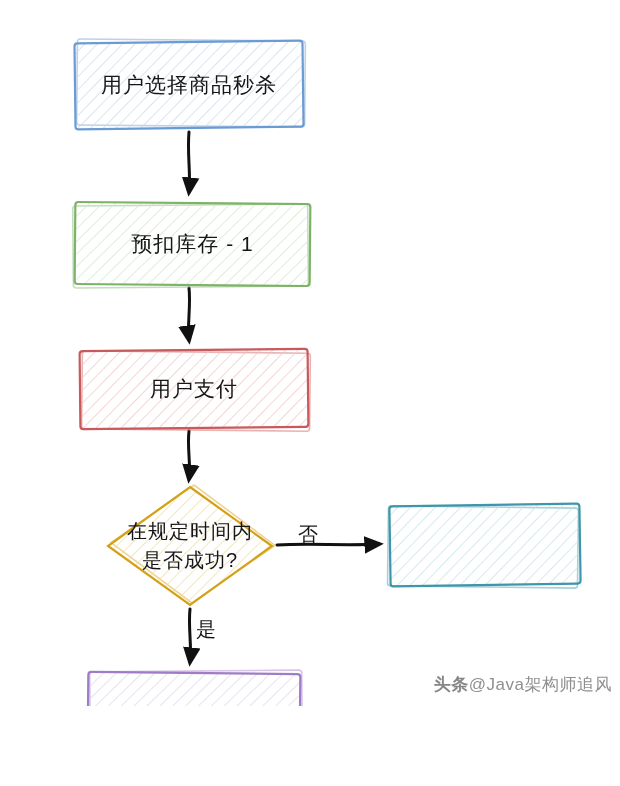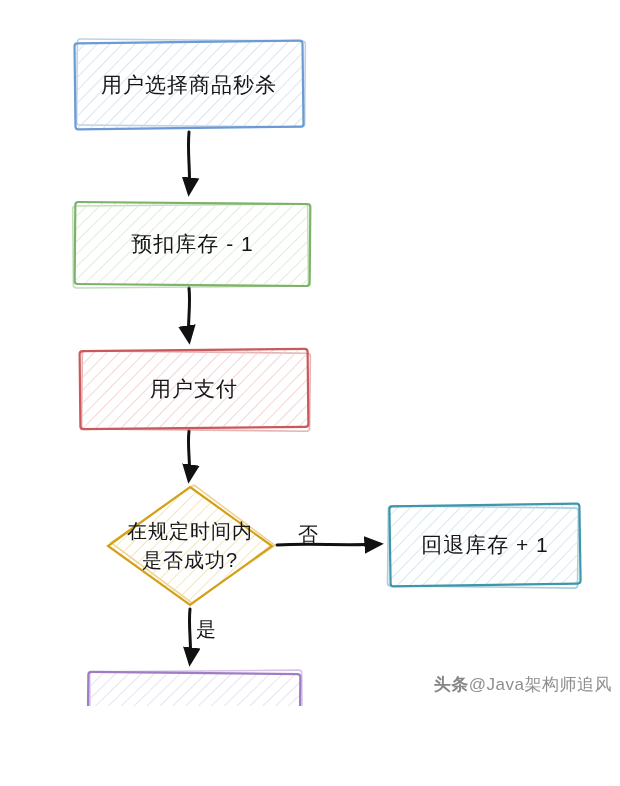--- a/index.html
+++ b/index.html
@@ -96,21 +96,20 @@
 
   <div class="node-label" style="left:75px;top:42px;width:228px;height:86px;">用户选择商品秒杀</div>
 
   <div class="node-label" style="left:75px;top:203px;width:235px;height:82px;">预扣库存 - 1</div>
 
   <div class="node-label" style="left:80px;top:350px;width:228px;height:78px;">用户支付</div>
 
   <div class="node-label small" style="left:108px;top:489px;width:164px;height:114px;">在规定时间内
 是否成功?</div>
 
-  <div class="node-label" style="left:390px;top:505px;width:190px;height:80px;">回退库存 + 1</div>
 
   <div class="node-label" style="left:88px;top:691px;width:212px;height:70px;">下单</div>
 
   <div class="edge-label" style="left:298px;top:521px;">否</div>
 
   <div class="edge-label" style="left:196px;top:616px;">是</div>
 
   <div class="watermark">
     <span class="wm-logo">头条</span><span class="wm-handle">@Java架构师追风</span>
   </div>

